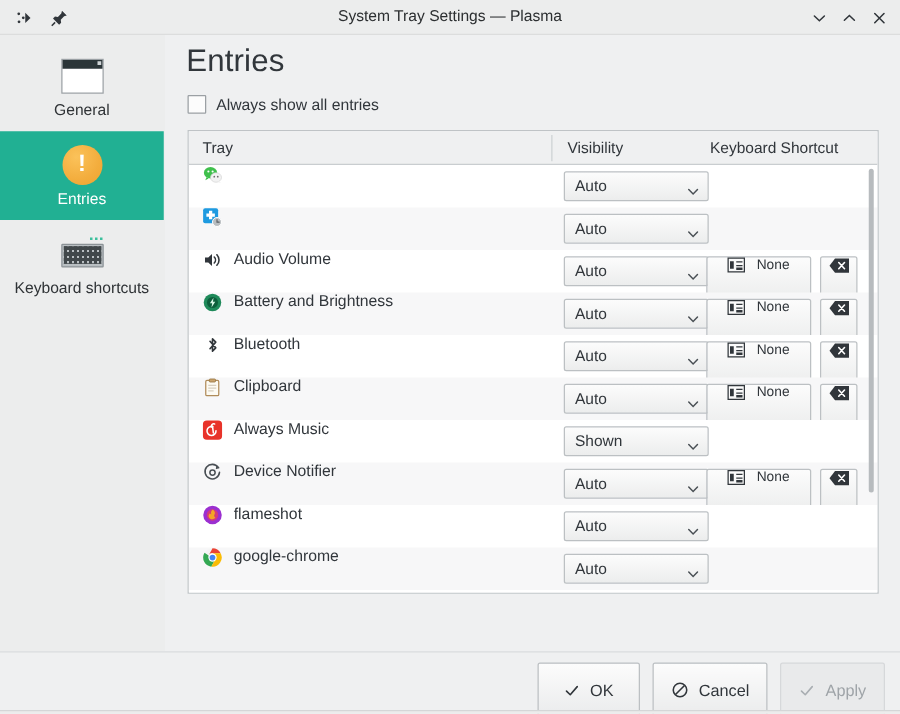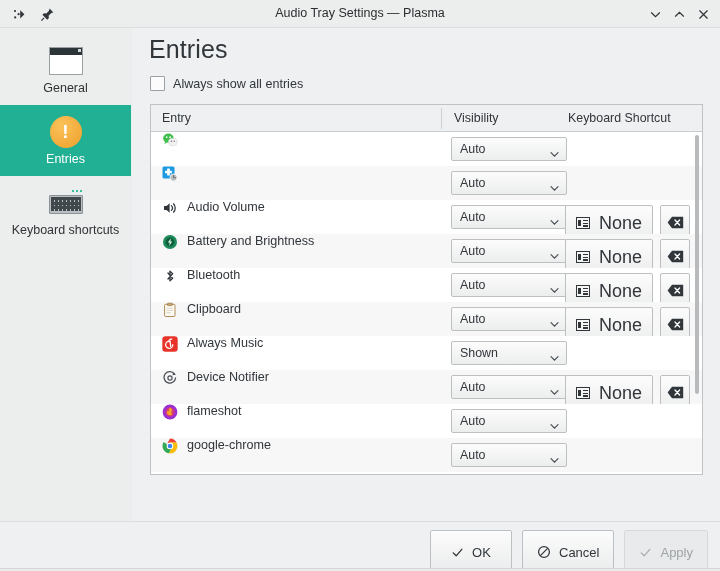--- a/index.html
+++ b/index.html
@@ -178,22 +178,22 @@
   .kcombo .kc-arrow {
     position: absolute; right: 7px; top: 7px;
     width: 9px; height: 9px;
   }
   .cell-key { position: absolute; left: 414px; top: 5px; display: flex; gap: 7px; }
   .kbtn {
     height: 36px; min-width: 84px;
     background: linear-gradient(#fcfcfc, #eceded);
     border: 1px solid #bcc0c3; border-radius: 2px;
     box-sizing: border-box;
-    display: flex; align-items: center; justify-content: center; gap: 9px;
-    font-size: 18px; color: #31363b;
+    display: flex; align-items: flex-start; justify-content: center; gap: 9px;
+    font-size: 11px; color: #31363b;
     padding: 0 10px;
   }
   .kbtn-clear {
     width: 30px; min-width: 30px; padding: 0;
   }
   .ico-shortcut { width: 14px; height: 12px; position: relative; }
   .ico-shortcut .s-o {
     position: absolute; inset: 0; border: 1.6px solid #31363b; box-sizing: border-box;
   }
   .ico-shortcut .s-b {
@@ -258,21 +258,21 @@
           <path d="M8.2 3.2 L12.4 7.3 L8.2 11.4 Z" fill="#31363b"></path>
         </svg>
       </div>
       <div class="tb-btn">
         <svg width="15" height="15" viewBox="0 0 15 15">
           <path d="M9.6 1.6 L13.4 5.4 L11.3 6.0 L8.6 8.8 L8.9 11.1 L7.3 12.7 L2.4 7.8 L4.0 6.2 L6.3 6.5 L9.0 3.8 Z" fill="#31363b"></path>
           <path d="M4.1 10.9 L1.4 13.6" stroke="#31363b" stroke-width="1.2" fill="none"></path>
         </svg>
       </div>
     </div>
-    <div class="tb-title">Audio Tray Settings — Plasma</div>
+    <div class="tb-title">System Tray Settings — Plasma</div>
     <div class="tb-right">
       <div class="tb-btn">
         <svg width="13" height="13" viewBox="0 0 13 13">
             <path d="M2.5 4.8 L6.5 8.6 L10.5 4.8" stroke="#31363b" stroke-width="1.25" fill="none" stroke-linecap="round"></path>
           </svg>
       </div>
       <div class="tb-btn">
         <svg width="13" height="13" viewBox="0 0 13 13">
             <path d="M2.5 8.2 L6.5 4.4 L10.5 8.2" stroke="#31363b" stroke-width="1.25" fill="none" stroke-linecap="round"></path>
           </svg>
@@ -328,21 +328,21 @@
 
     <div id="page-title">Entries</div>
 
     <div id="chk-row">
       <div class="kcheck"></div>
       <div class="c-lbl">Always show all entries</div>
     </div>
 
     <div id="table">
       <div id="thead">
-        <div class="th th-entry">Entry</div>
+        <div class="th th-entry">Tray</div>
         <div class="vdiv"></div>
         <div class="th th-vis">Visibility</div>
         <div class="th th-key">Keyboard Shortcut</div>
       </div>
       <div id="tbody">
           <div class="trow">
             <div class="cell-entry">
               <span class="e-ico"><svg width="16" height="16" viewBox="0 0 16 16">
                   <ellipse cx="6.4" cy="6.2" rx="5.3" ry="4.6" fill="#3fc04c"></ellipse>
                   <path d="M3.3 9.6 L2.2 12.1 L4.9 10.8 Z" fill="#3fc04c"></path>

